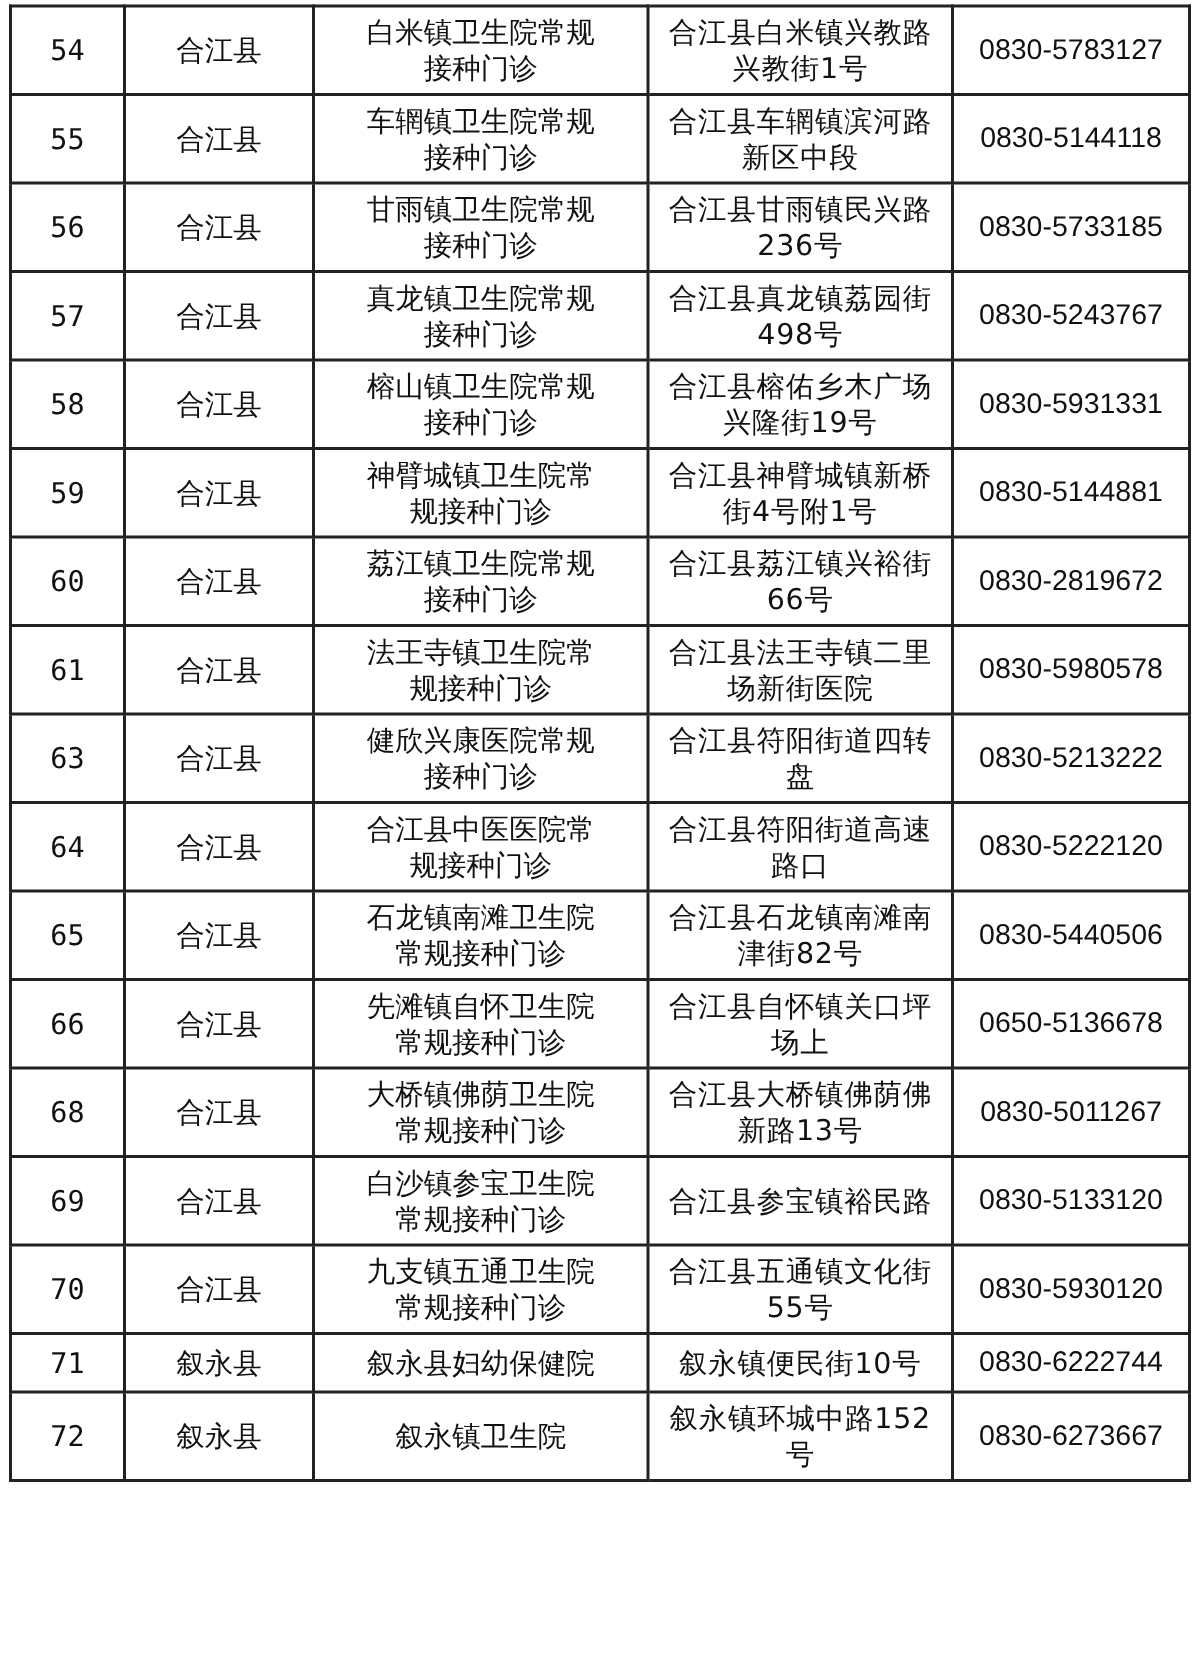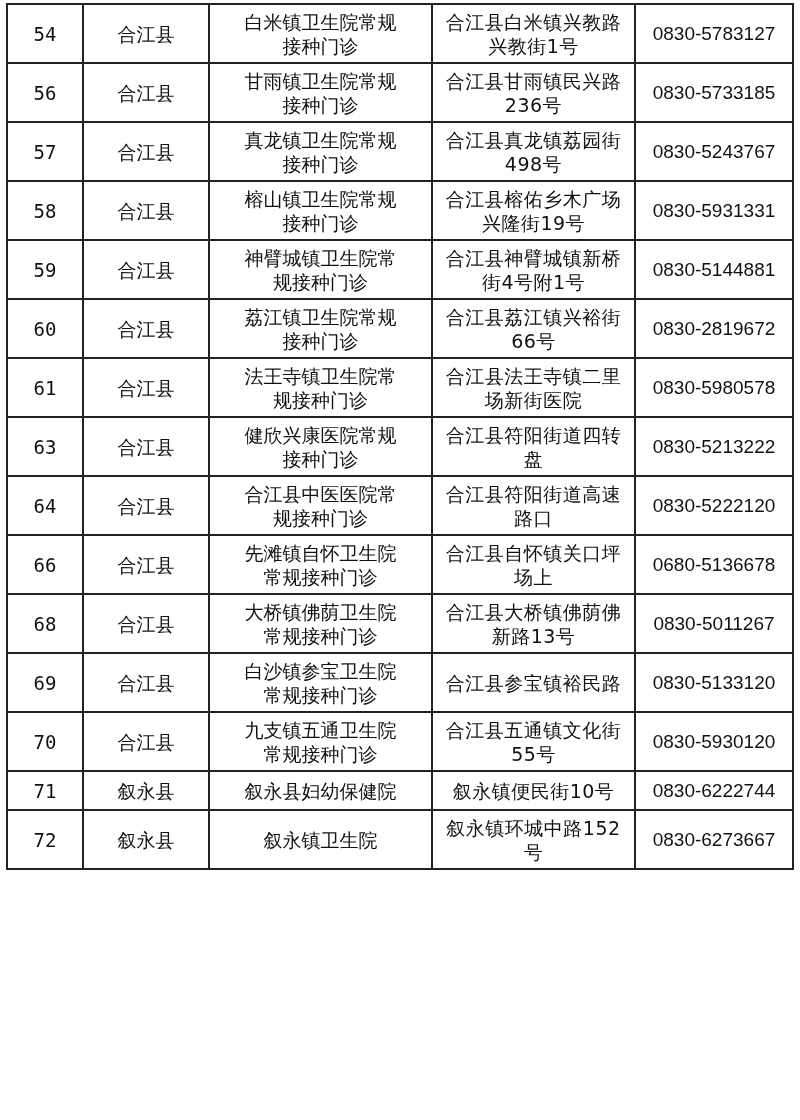--- a/index.html
+++ b/index.html
@@ -30,20 +30,33 @@
           <span class="ln">白米镇卫生院常规</span>
           <span class="ln">接种门诊</span>
         </td>
         <td class="c-addr">
           <span class="ln">合江县白米镇兴教路</span>
           <span class="ln">兴教街1号</span>
         </td>
         <td class="c-phone">0830-5783127</td>
       </tr>
       <tr class="r">
+        <td class="c-no">55</td>
+        <td class="c-county">合江县</td>
+        <td class="c-name">
+          <span class="ln">车辋镇卫生院常规</span>
+          <span class="ln">接种门诊</span>
+        </td>
+        <td class="c-addr">
+          <span class="ln">合江县车辋镇滨河路</span>
+          <span class="ln">新区中段</span>
+        </td>
+        <td class="c-phone">0830-5144118</td>
+      </tr>
+      <tr class="r">
         <td class="c-no">56</td>
         <td class="c-county">合江县</td>
         <td class="c-name">
           <span class="ln">甘雨镇卫生院常规</span>
           <span class="ln">接种门诊</span>
         </td>
         <td class="c-addr">
           <span class="ln">合江县甘雨镇民兴路</span>
           <span class="ln">236号</span>
         </td>
@@ -134,31 +147,44 @@
           <span class="ln">合江县中医医院常</span>
           <span class="ln">规接种门诊</span>
         </td>
         <td class="c-addr">
           <span class="ln">合江县符阳街道高速</span>
           <span class="ln">路口</span>
         </td>
         <td class="c-phone">0830-5222120</td>
       </tr>
       <tr class="r">
+        <td class="c-no">65</td>
+        <td class="c-county">合江县</td>
+        <td class="c-name">
+          <span class="ln">石龙镇南滩卫生院</span>
+          <span class="ln">常规接种门诊</span>
+        </td>
+        <td class="c-addr">
+          <span class="ln">合江县石龙镇南滩南</span>
+          <span class="ln">津街82号</span>
+        </td>
+        <td class="c-phone">0830-5440506</td>
+      </tr>
+      <tr class="r">
         <td class="c-no">66</td>
         <td class="c-county">合江县</td>
         <td class="c-name">
           <span class="ln">先滩镇自怀卫生院</span>
           <span class="ln">常规接种门诊</span>
         </td>
         <td class="c-addr">
           <span class="ln">合江县自怀镇关口坪</span>
           <span class="ln">场上</span>
         </td>
-        <td class="c-phone">0680-5136678</td>
+        <td class="c-phone">0650-5136678</td>
       </tr>
       <tr class="r">
         <td class="c-no">68</td>
         <td class="c-county">合江县</td>
         <td class="c-name">
           <span class="ln">大桥镇佛荫卫生院</span>
           <span class="ln">常规接种门诊</span>
         </td>
         <td class="c-addr">
           <span class="ln">合江县大桥镇佛荫佛</span>

